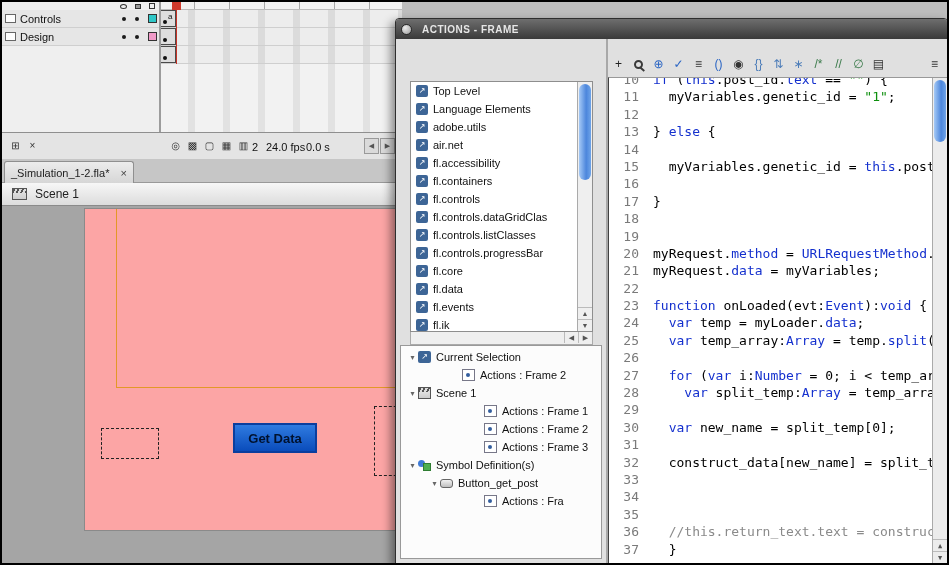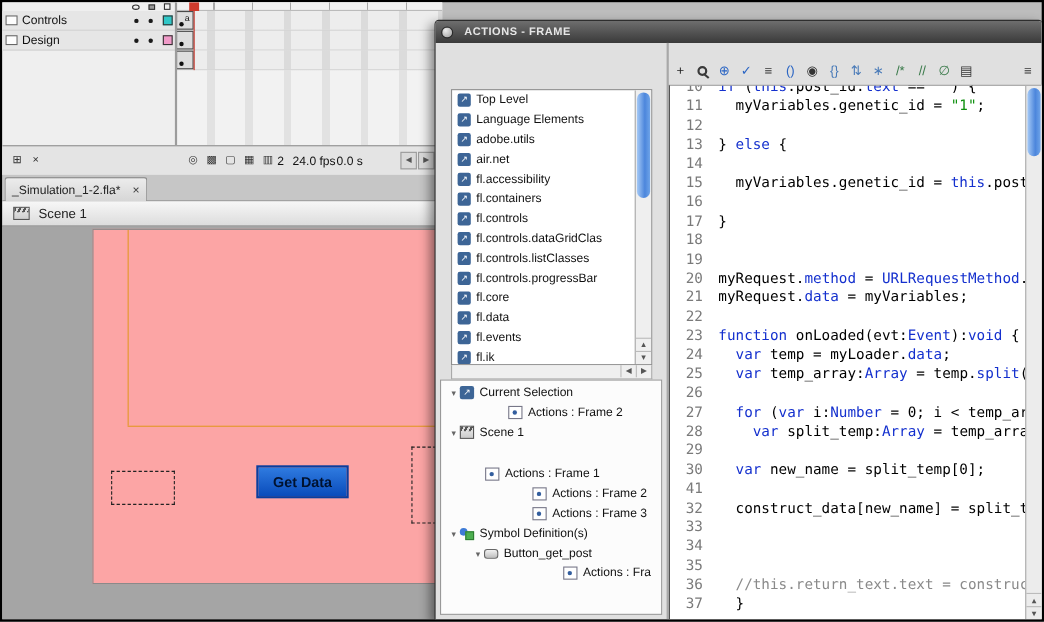--- a/index.html
+++ b/index.html
@@ -303,21 +303,21 @@
           <div class="nav-row" style="padding-left: 50px;">
             <span class="nav-exp"></span>
             <span class="nico script"></span>
             <span class="nav-label">Actions : Frame 2</span>
           </div>
           <div class="nav-row" style="padding-left: 6px;">
             <span class="nav-exp">▾</span>
             <span class="nico scene"></span>
             <span class="nav-label">Scene 1</span>
           </div>
-          <div class="nav-row" style="padding-left: 29px; margin-top: 20px;">
+          <div class="nav-row" style="padding-left: 72px;">
             <span class="nav-exp"></span>
             <span class="nico script"></span>
             <span class="nav-label">Actions : Frame 1</span>
           </div>
           <div class="nav-row" style="padding-left: 72px;">
             <span class="nav-exp"></span>
             <span class="nico script"></span>
             <span class="nav-label">Actions : Frame 2</span>
           </div>
           <div class="nav-row" style="padding-left: 72px;">
@@ -328,21 +328,21 @@
           <div class="nav-row" style="padding-left: 6px;">
             <span class="nav-exp">▾</span>
             <span class="nico symbols"></span>
             <span class="nav-label">Symbol Definition(s)</span>
           </div>
           <div class="nav-row" style="padding-left: 28px;">
             <span class="nav-exp">▾</span>
             <span class="nico button"></span>
             <span class="nav-label">Button_get_post</span>
           </div>
-          <div class="nav-row" style="padding-left: 100px;">
+          <div class="nav-row" style="padding-left: 72px;">
             <span class="nav-exp"></span>
             <span class="nico script"></span>
             <span class="nav-label">Actions : Fra</span>
           </div>
         </div>
       <div class="rsplit"></div>
       <div class="code-toolbar" id="code-toolbar">
           <span class="ct-ico" style="color: rgb(34, 34, 34);">+</span>
           <span class="ct-ico" style="color: rgb(58, 58, 58);"><span class="mag"></span></span>
           <span class="ct-ico" style="color: rgb(44, 102, 196);">⊕</span>
@@ -375,21 +375,21 @@
             <div class="lnum">21</div>
             <div class="lnum">22</div>
             <div class="lnum">23</div>
             <div class="lnum">24</div>
             <div class="lnum">25</div>
             <div class="lnum">26</div>
             <div class="lnum">27</div>
             <div class="lnum">28</div>
             <div class="lnum">29</div>
             <div class="lnum">30</div>
-            <div class="lnum">41</div>
+            <div class="lnum">31</div>
             <div class="lnum">32</div>
             <div class="lnum">33</div>
             <div class="lnum">34</div>
             <div class="lnum">35</div>
             <div class="lnum">36</div>
             <div class="lnum">37</div>
           </div>
         <div class="codes" id="codes"><div class="codeline"><span class="tok-k">if</span><span class="tok-p"> (</span><span class="tok-k">this</span><span class="tok-p">.post_id.</span><span class="tok-k">text</span><span class="tok-p"> == </span><span class="tok-s">""</span><span class="tok-p">) {</span></div><div class="codeline"><span class="tok-p">  myVariables.genetic_id = </span><span class="tok-s">"1"</span><span class="tok-p">;</span></div><div class="codeline"></div><div class="codeline"><span class="tok-p">} </span><span class="tok-k">else</span><span class="tok-p"> {</span></div><div class="codeline"></div><div class="codeline"><span class="tok-p">  myVariables.genetic_id = </span><span class="tok-k">this</span><span class="tok-p">.post</span></div><div class="codeline"></div><div class="codeline"><span class="tok-p">}</span></div><div class="codeline"></div><div class="codeline"></div><div class="codeline"><span class="tok-p">myRequest.</span><span class="tok-k">method</span><span class="tok-p"> = </span><span class="tok-k">URLRequestMethod</span><span class="tok-p">.</span></div><div class="codeline"><span class="tok-p">myRequest.</span><span class="tok-k">data</span><span class="tok-p"> = myVariables;</span></div><div class="codeline"></div><div class="codeline"><span class="tok-k">function</span><span class="tok-p"> onLoaded(evt:</span><span class="tok-k">Event</span><span class="tok-p">):</span><span class="tok-k">void</span><span class="tok-p"> {</span></div><div class="codeline"><span class="tok-p">  </span><span class="tok-k">var</span><span class="tok-p"> temp = myLoader.</span><span class="tok-k">data</span><span class="tok-p">;</span></div><div class="codeline"><span class="tok-p">  </span><span class="tok-k">var</span><span class="tok-p"> temp_array:</span><span class="tok-k">Array</span><span class="tok-p"> = temp.</span><span class="tok-k">split</span><span class="tok-p">(</span></div><div class="codeline"></div><div class="codeline"><span class="tok-p">  </span><span class="tok-k">for</span><span class="tok-p"> (</span><span class="tok-k">var</span><span class="tok-p"> i:</span><span class="tok-k">Number</span><span class="tok-p"> = 0; i &lt; temp_ar</span></div><div class="codeline"><span class="tok-p">    </span><span class="tok-k">var</span><span class="tok-p"> split_temp:</span><span class="tok-k">Array</span><span class="tok-p"> = temp_arra</span></div><div class="codeline"></div><div class="codeline"><span class="tok-p">  </span><span class="tok-k">var</span><span class="tok-p"> new_name = split_temp[0];</span></div><div class="codeline"></div><div class="codeline"><span class="tok-p">  construct_data[new_name] = split_t</span></div><div class="codeline"></div><div class="codeline"></div><div class="codeline"></div><div class="codeline"><span class="tok-c">  //this.return_text.text = construc</span></div><div class="codeline"><span class="tok-p">  }</span></div></div>
         <div class="code-vscroll">
           <span class="cthumb"></span>

